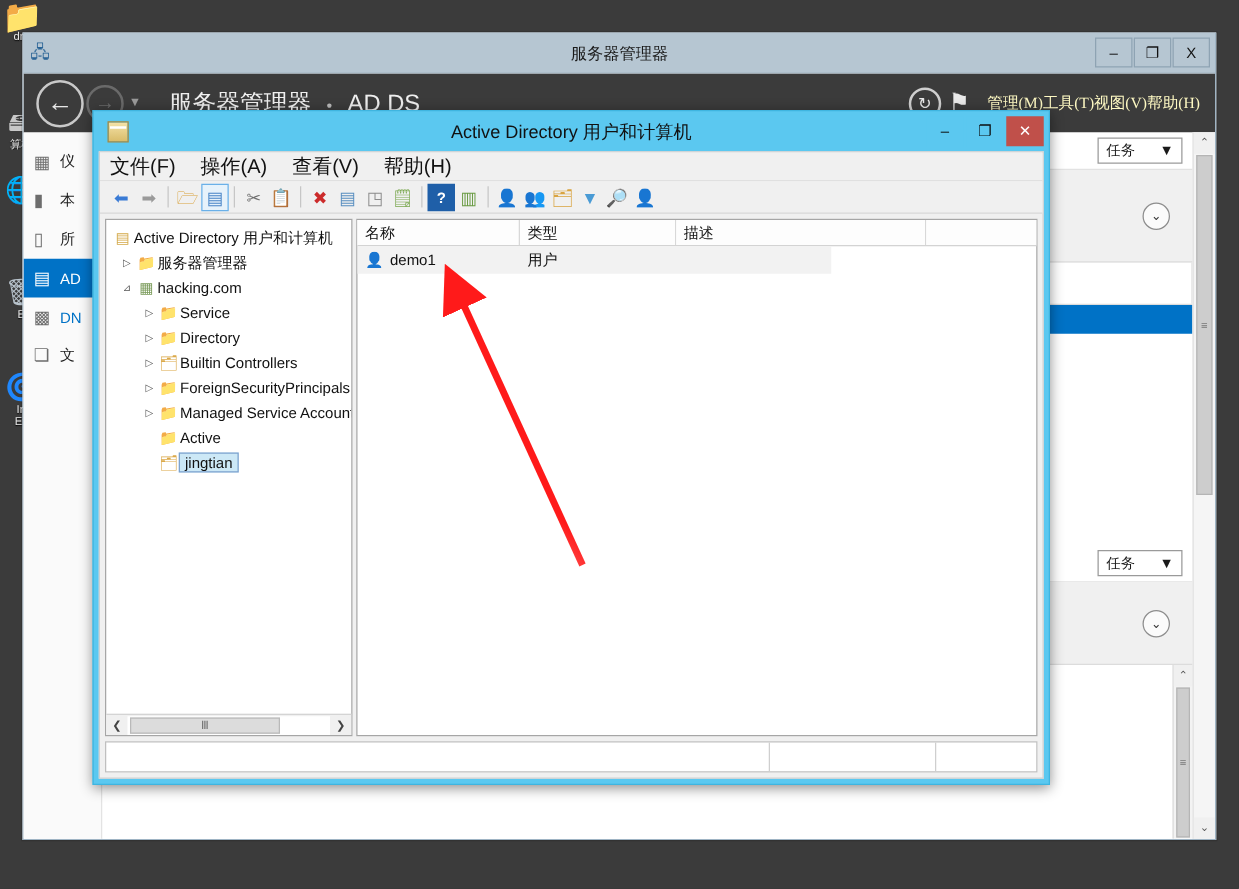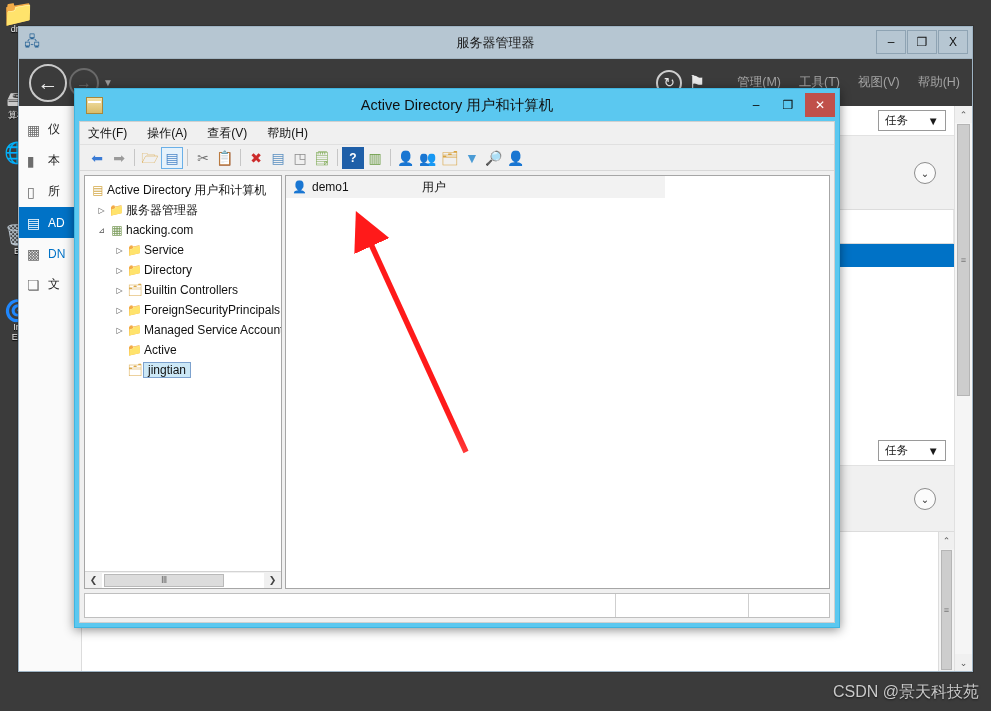--- a/index.html
+++ b/index.html
@@ -74,21 +74,21 @@
     margin-left: 22px; color: #efefef; font-size: 19px; white-space: nowrap;
   }
   .nav-crumb .sep { color: #b9b9b9; font-size: 13px; margin: 0 7px; }
   .nav-right { margin-left: auto; display: flex; align-items: center; padding-right: 12px; }
   .nav-ico {
     width: 26px; height: 26px; border-radius: 50%; border: 2px solid #cfcfcf;
     color: #e9e9e9; font-size: 13px; margin-right: 6px;
     display: flex; align-items: center; justify-content: center;
   }
   .nav-flag { color:#e9e9e9; font-size: 19px; margin-right: 14px; }
-  .nav-menu { color: #a3a3a3; font-size: 12.5px; margin-left: 18px; white-space: nowrap; }
+  .nav-menu { color: #fef9c3; font-size: 12.5px; white-space: nowrap; font-family: Liberation Serif, serif; }
 
   
   .sm-side {
     position: absolute; left: 0; top: 47px; bottom: 0; width: 63px;
     background: #fafafa; border-right: 1px solid #dcdcdc;
     padding-top: 8px;
   }
   .side-item {
     height: 31px; display: flex; align-items: center; padding-left: 8px;
     font-size: 12px; color: #222; white-space: nowrap; overflow: hidden;
@@ -175,21 +175,21 @@
 
   .aduc-inner {
     position: absolute; left: 4px; right: 4px; top: 32px; bottom: 4px;
     background: #f0f0f0; border: 1px solid #d0d0d0;
     display: flex; flex-direction: column;
   }
   .menubar {
     height: 23px; background: #f0f0f0; display: flex; align-items: center;
     padding-left: 8px; border-bottom: 1px solid #e0e0e0;
   }
-  .menu-item { font-size: 12px; color: #111; margin-right: 20px; white-space: nowrap; }
+  .menu-item { font-size: 16px; color: #111; margin-right: 20px; white-space: nowrap; }
   .toolbar {
     height: 26px; background: #f0f0f0; display: flex; align-items: center;
     padding-left: 6px; border-bottom: 1px solid #d8d8d8;
   }
   .tb { width: 22px; height: 22px; display: flex; align-items: center; justify-content: center;
         font-size: 14px; line-height: 1; }
   .tb.boxed { border: 1px solid #6ab0e8; background: #e6f2fb; }
   .tb-sep { width: 1px; height: 17px; background: #c6c6c6; margin: 0 4px; }
 
   .panes { flex: 1; display: flex; padding: 4px; gap: 3px; min-height: 0; }
@@ -294,20 +294,25 @@
         <div class="sm-winbtn">X</div>
       </div>
     </div>
 
     <div class="sm-body">
 
       <div class="sm-nav">
         <div class="nav-back">←</div>
         <div class="nav-fwd">→</div>
         <div class="nav-caret">▼</div>
+        <div class="nav-crumb">
+          <span>服务器管理器</span>
+          <span class="sep">•</span>
+          <span>AD DS</span>
+        </div>
         <div class="nav-right">
           <div class="nav-ico">↻</div>
           <div class="nav-flag">⚑</div>
           <div class="nav-menu">管理(M)</div>
           <div class="nav-menu">工具(T)</div>
           <div class="nav-menu">视图(V)</div>
           <div class="nav-menu">帮助(H)</div>
         </div>
       </div>
 
@@ -489,20 +494,26 @@
           <div class="hscroll">
             <div class="hs-arrow">❮</div>
             <div class="hs-track">
               <div class="hs-thumb">Ⅲ</div>
             </div>
             <div class="hs-arrow">❯</div>
           </div>
         </div>
 
         <div class="list-pane">
+          <div class="lv-head">
+            <div class="lv-col" style="width:130px;">名称</div>
+            <div class="lv-col" style="width:125px;">类型</div>
+            <div class="lv-col" style="width:200px;">描述</div>
+            <div class="lv-col" style="flex:1;border-right:none;"></div>
+          </div>
           <div class="lv-rows">
             <div class="lv-row" style="width:379px;">
               <div class="lv-cell" style="width:130px;">
                 <span class="uico" style="color:#5b8fb9;">👤</span>
                 <span>demo1</span>
               </div>
               <div class="lv-cell" style="width:125px;">用户</div>
               <div class="lv-cell" style="width:124px;"></div>
             </div>
           </div>
@@ -525,15 +536,14 @@
       </marker>
       <linearGradient id="taper" x1="0" y1="1" x2="0.45" y2="0">
         <stop offset="0%" stop-color="#ff1a1a" stop-opacity="0.25"></stop>
         <stop offset="45%" stop-color="#ff1a1a" stop-opacity="1"></stop>
         <stop offset="100%" stop-color="#ff1a1a" stop-opacity="1"></stop>
       </linearGradient>
     </defs>
     <line x1="466" y1="452" x2="365" y2="231" stroke="url(#taper)" stroke-width="5.5" marker-end="url(#ahead)"></line>
   </svg>
 
-  <div class="watermark">CSDN @景天科技苑</div>
 
 </div>
 
 </body></html>

